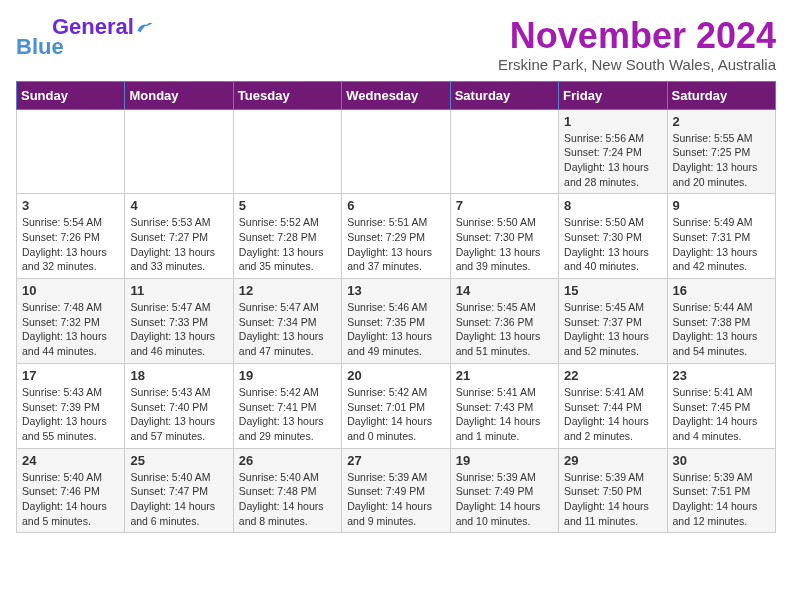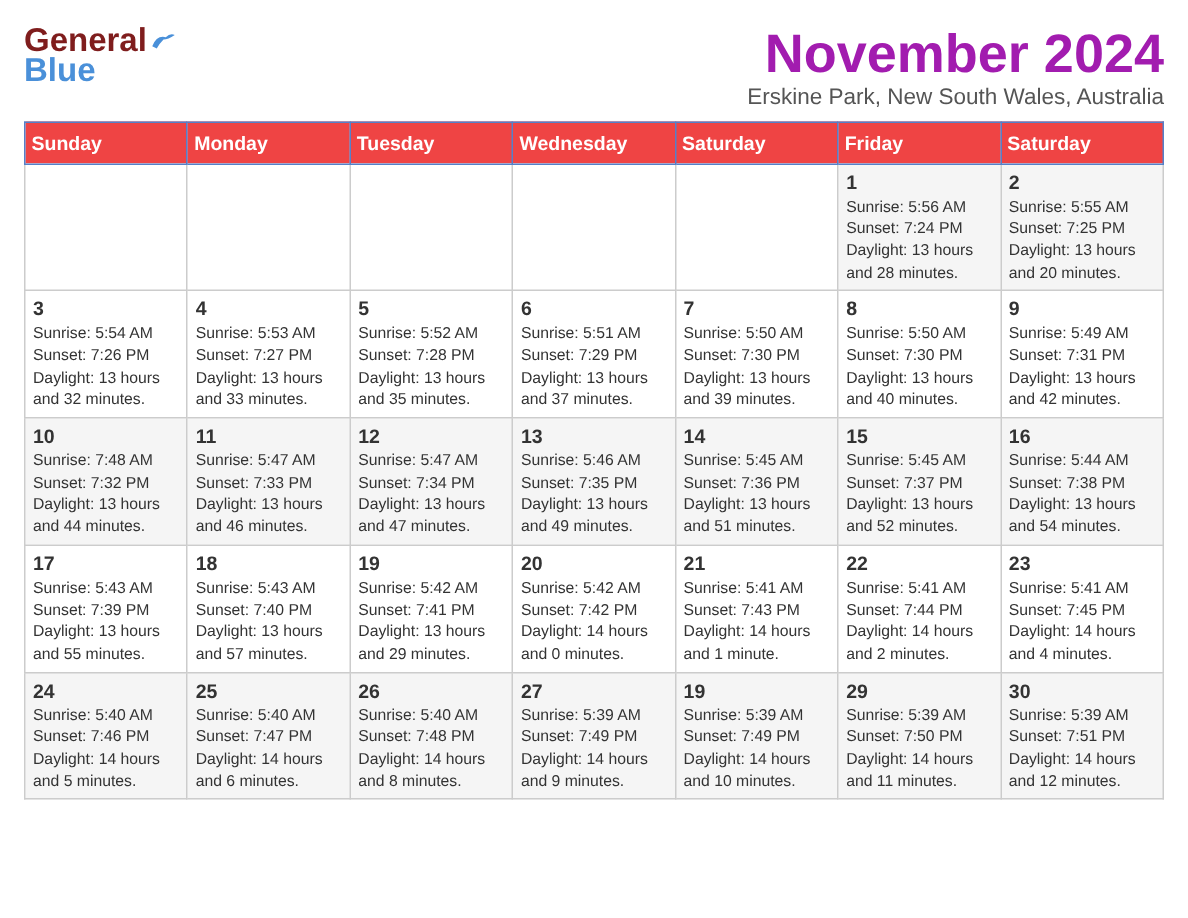--- a/index.html
+++ b/index.html
@@ -22,21 +22,21 @@
       align-items: flex-start;
     }
     .logo-text {
       display: flex;
       align-items: center;
       font-size: 22px;
       font-weight: bold;
       color: #333;
       line-height: 1;
     }
-    .logo-general { color: #7f1d1d; }
+    .logo-general { color: #6d28d9; margin-left: 36px; }
     .logo-icon {
       width: 18px;
       height: 18px;
       margin-left: 2px;
     }
     .title-area {
       text-align: right;
     }
     .month-title {
       font-size: 36px;
@@ -47,21 +47,21 @@
     .location {
       font-size: 15px;
       color: #555;
     }
     .calendar {
       width: 100%;
       border-collapse: collapse;
       border: 1px solid #ccc;
     }
     .calendar th {
-      background-color: #ef4444;
+      background-color: #701a75;
       color: #fff;
       font-size: 13px;
       font-weight: bold;
       padding: 6px 4px;
       text-align: left;
       border: 1px solid #5580c9;
     }
     .calendar td {
       width: calc(100% / 7);
       vertical-align: top;
@@ -266,21 +266,21 @@
         <td>
           <span class="day-num">19</span>
           <div class="day-info">Sunrise: 5:42 AM</div>
           <div class="day-info">Sunset: 7:41 PM</div>
           <div class="day-info">Daylight: 13 hours</div>
           <div class="day-info">and 29 minutes.</div>
         </td>
         <td>
           <span class="day-num">20</span>
           <div class="day-info">Sunrise: 5:42 AM</div>
-          <div class="day-info">Sunset: 7:42 PM</div>
+          <div class="day-info">Sunset: 7:01 PM</div>
           <div class="day-info">Daylight: 14 hours</div>
           <div class="day-info">and 0 minutes.</div>
         </td>
         <td>
           <span class="day-num">21</span>
           <div class="day-info">Sunrise: 5:41 AM</div>
           <div class="day-info">Sunset: 7:43 PM</div>
           <div class="day-info">Daylight: 14 hours</div>
           <div class="day-info">and 1 minute.</div>
         </td>

